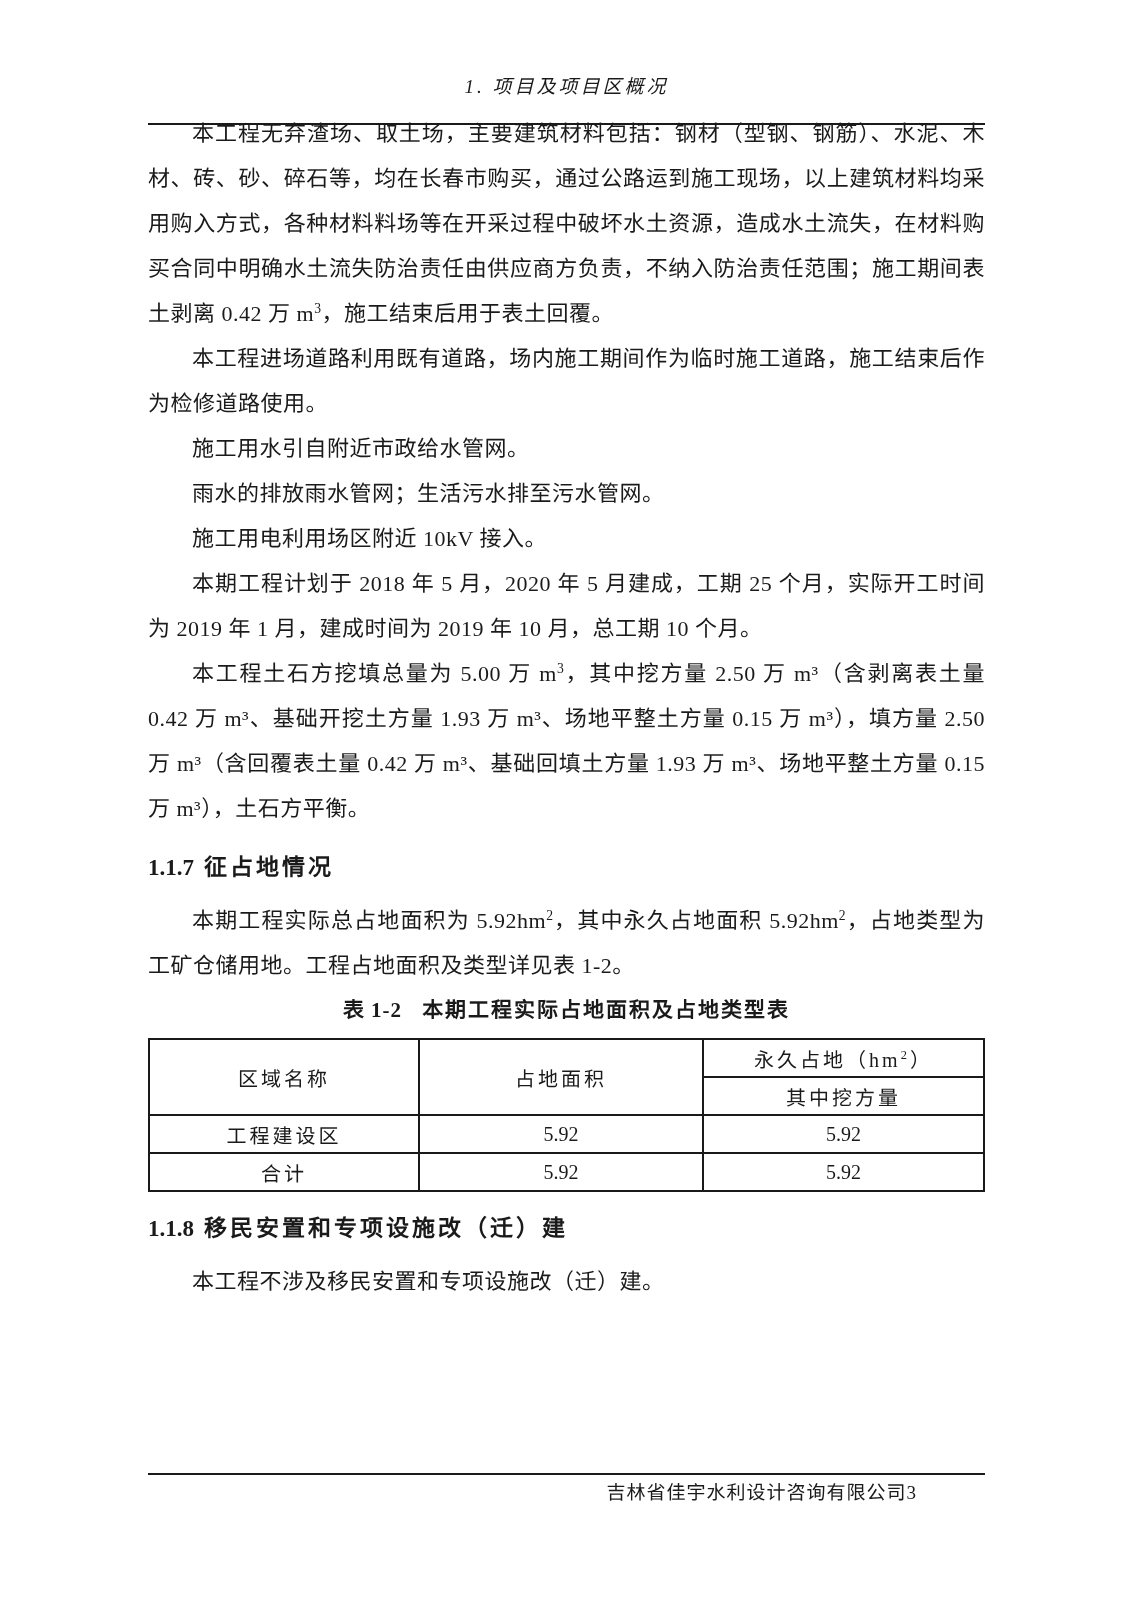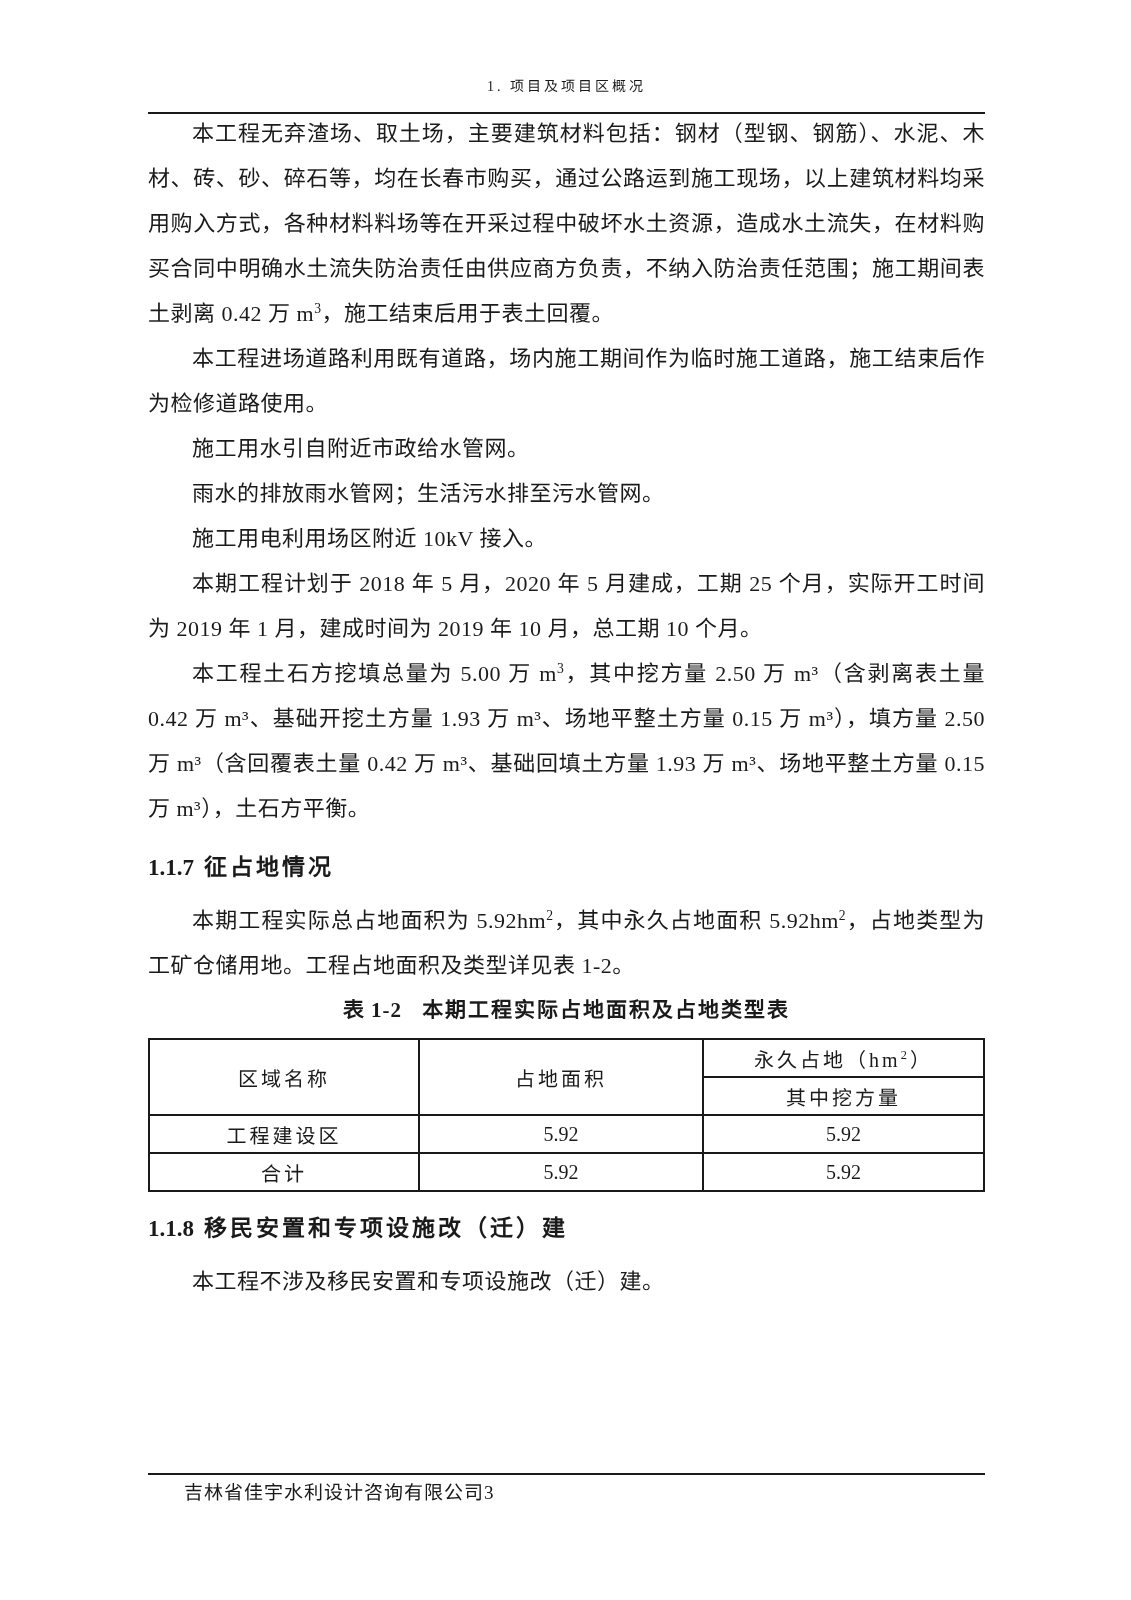--- a/index.html
+++ b/index.html
@@ -16,24 +16,25 @@
   }
   
   .page-header {
     position: absolute;
     top: 74px;
     left: 148px;
     right: 146px;
   }
   .header-title {
     text-align: center;
-    font-size: 14px;
+    font-size: 19px;
     letter-spacing: 3px;
     line-height: 26px;
-    padding-bottom: 12px;
+    padding-bottom: 23px;
+    font-style: italic;
   }
   .header-rule { height: 2px; background: #1a1a1a; }
   
   .content {
     position: absolute;
     top: 111px;
     left: 148px;
     right: 146px;
   }
   .sec-heading {
@@ -86,21 +87,21 @@
   
   .page-footer {
     position: absolute;
     left: 148px;
     right: 146px;
     top: 1473px;
   }
   .footer-rule { height: 2px; background: #1a1a1a; }
   .footer-row {
     display: flex;
-    justify-content: flex-start;
+    justify-content: flex-end;
     align-items: baseline;
     font-size: 19px;
     line-height: 26px;
     padding: 5px 68px 0 36px;
     letter-spacing: 1px;
   }
 </style>
 </head>
 <body>
 

